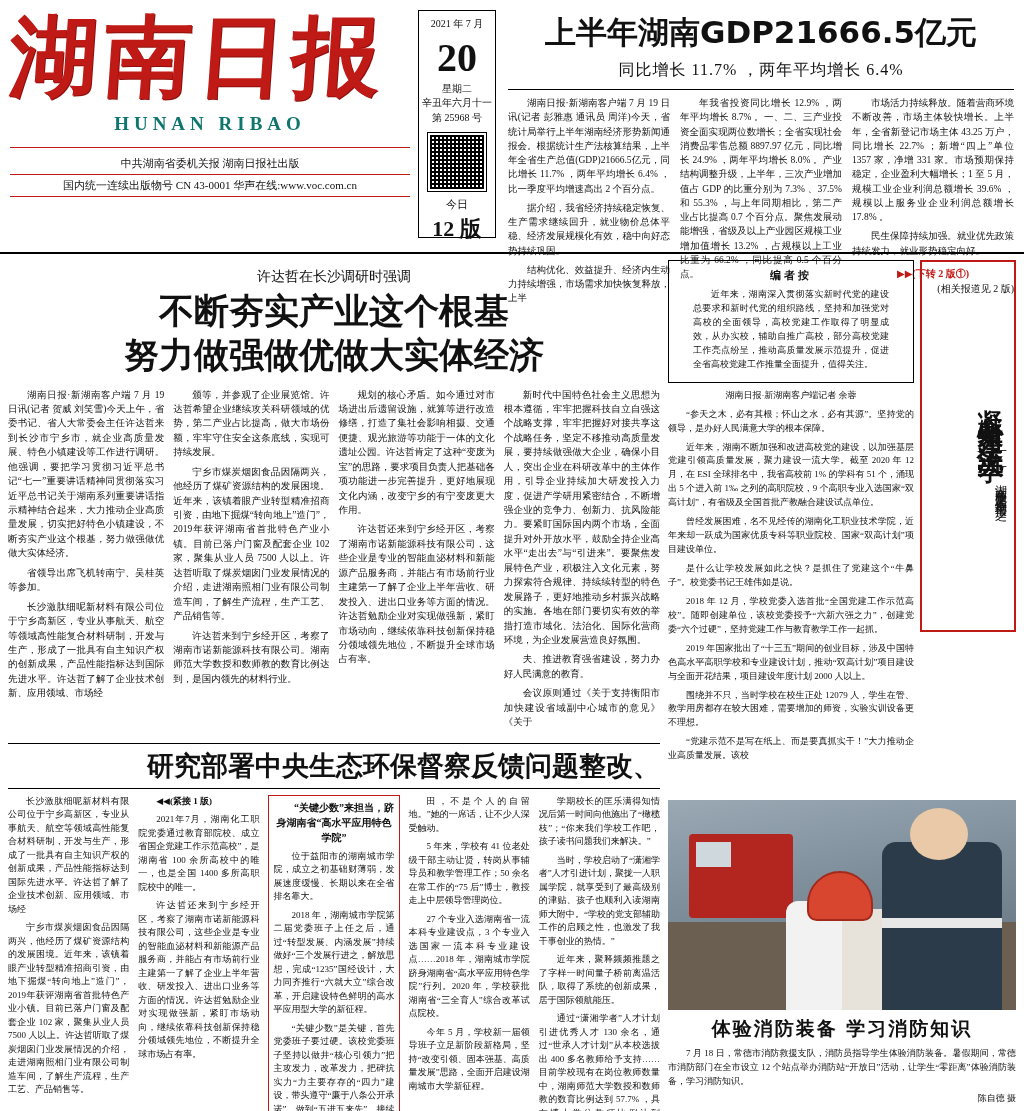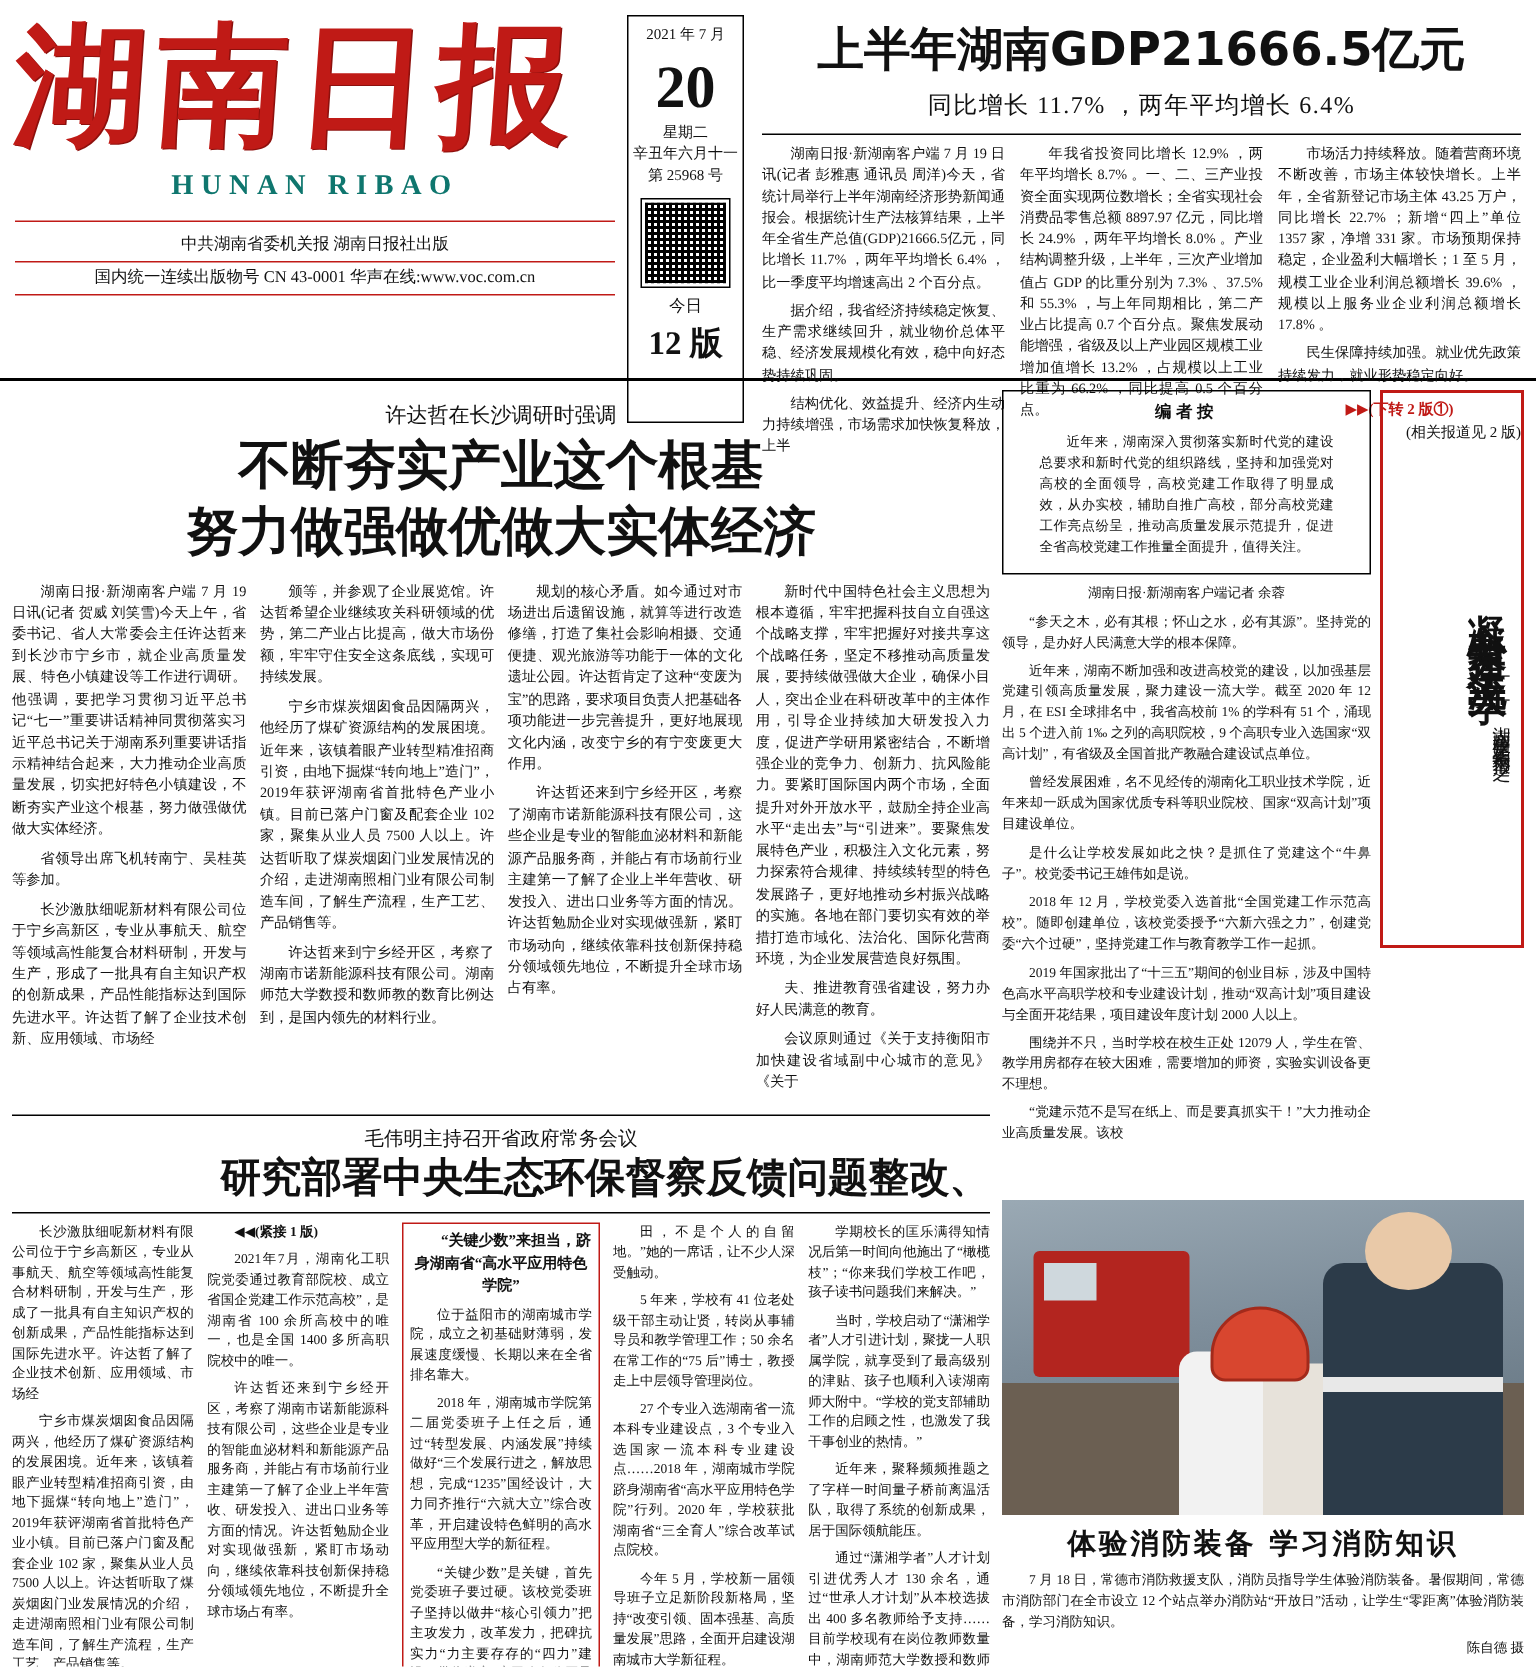--- a/index.html
+++ b/index.html
@@ -29,21 +29,21 @@
     font-family:"Liberation Serif",serif;font-weight:bold;margin-top:6px;
   }
   .logo-sub{
     text-align:center;font-size:11px;color:#111;margin-top:12px;line-height:1.9;
     border-top:1px solid #c01a16;padding-top:5px;
   }
   .logo-sub div:nth-child(2){border-top:1px solid #c01a16;border-bottom:1px solid #c01a16;}
 
   
   .datebox{
-    position:absolute;left:418px;top:10px;width:78px;height:272px;
+    position:absolute;left:418px;top:10px;width:78px;height:228px;
     border:1px solid #000;text-align:center;font-size:10px;line-height:1.45;
     padding-top:6px;box-sizing:border-box;
   }
   .datebox .d-num{font-size:40px;font-weight:bold;line-height:1;margin:6px 0 4px;}
   .datebox .d-small{font-size:10px;}
   .datebox .qr{
     width:54px;height:54px;margin:8px auto 6px;
     background:
       repeating-linear-gradient(0deg,#000 0 2px,#fff 2px 4px),
       repeating-linear-gradient(90deg,#000 0 2px,#fff 2px 4px);
@@ -226,21 +226,20 @@
           </div>
           <div class="c">
             <p>新时代中国特色社会主义思想为根本遵循，牢牢把握科技自立自强这个战略支撑，牢牢把握好对接共享这个战略任务，坚定不移推动高质量发展，要持续做强做大企业，确保小目人，突出企业在科研改革中的主体作用，引导企业持续加大研发投入力度，促进产学研用紧密结合，不断增强企业的竞争力、创新力、抗风险能力。要紧盯国际国内两个市场，全面提升对外开放水平，鼓励全持企业高水平“走出去”与“引进来”。要聚焦发展特色产业，积极注入文化元素，努力探索符合规律、持续续转型的特色发展路子，更好地推动乡村振兴战略的实施。各地在部门要切实有效的举措打造市域化、法治化、国际化营商环境，为企业发展营造良好氛围。</p>
             <p>夫、推进教育强省建设，努力办好人民满意的教育。</p>
             <p>会议原则通过《关于支持衡阳市加快建设省域副中心城市的意见》《关于</p>
           </div>
         </div>
 
         <div class="rule"></div>
 
-        <div class="kicker2">毛伟明主持召开省政府常务会议</div>
         <div class="title2">研究部署中央生态环保督察反馈问题整改、</div>
         <div class="rule-thin"></div>
 
         <div class="lower-cols">
           <div class="c">
             <p>长沙激肽细呢新材料有限公司位于宁乡高新区，专业从事航天、航空等领域高性能复合材料研制，开发与生产，形成了一批具有自主知识产权的创新成果，产品性能指标达到国际先进水平。许达哲了解了企业技术创新、应用领域、市场经</p>
             <p>宁乡市煤炭烟囱食品因隔两兴，他经历了煤矿资源结构的发展困境。近年来，该镇着眼产业转型精准招商引资，由地下掘煤“转向地上”造门”，2019年获评湖南省首批特色产业小镇。目前已落户门窗及配套企业 102 家，聚集从业人员 7500 人以上。许达哲听取了煤炭烟囱门业发展情况的介绍，走进湖南照相门业有限公司制造车间，了解生产流程，生产工艺、产品销售等。</p>
           </div>
           <div class="c">
             <p class="jump">◀◀(紧接 1 版)</p>

